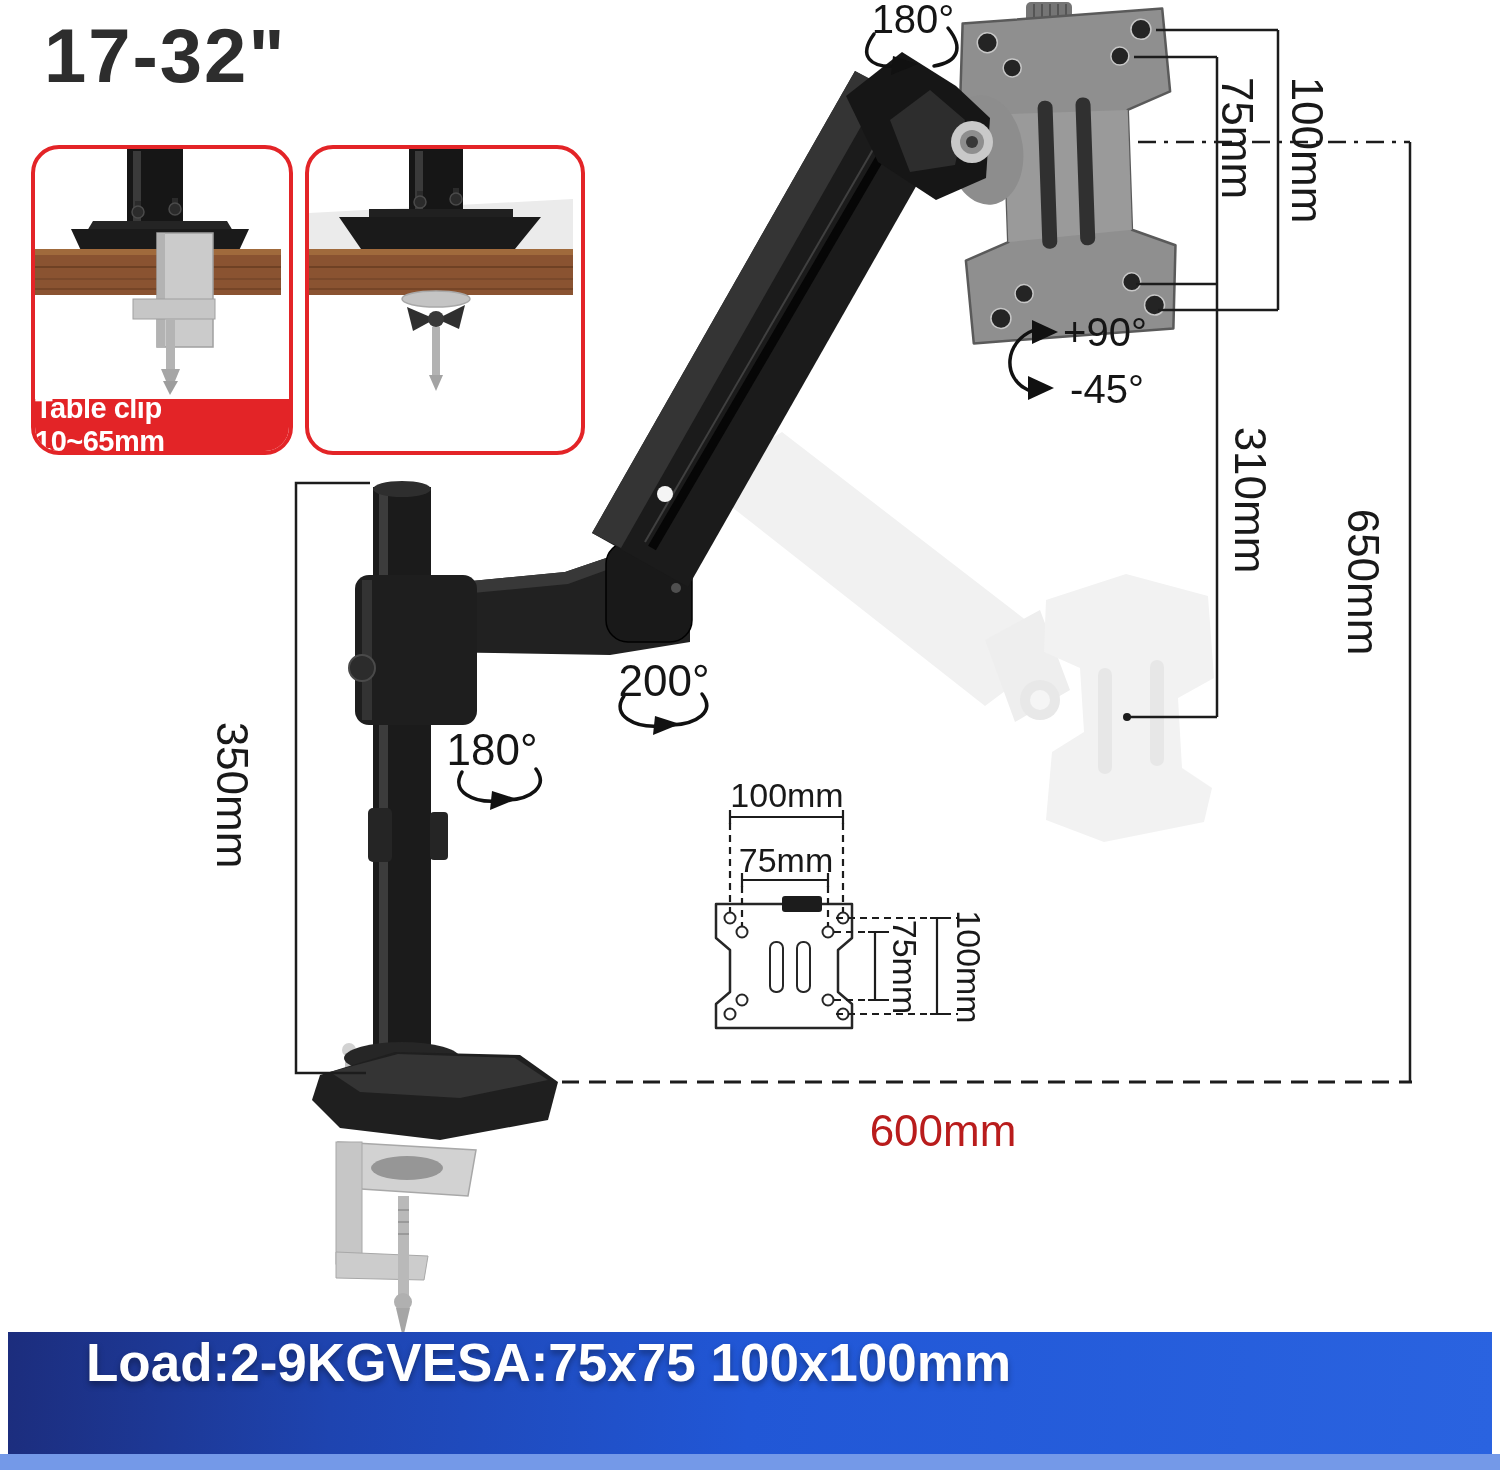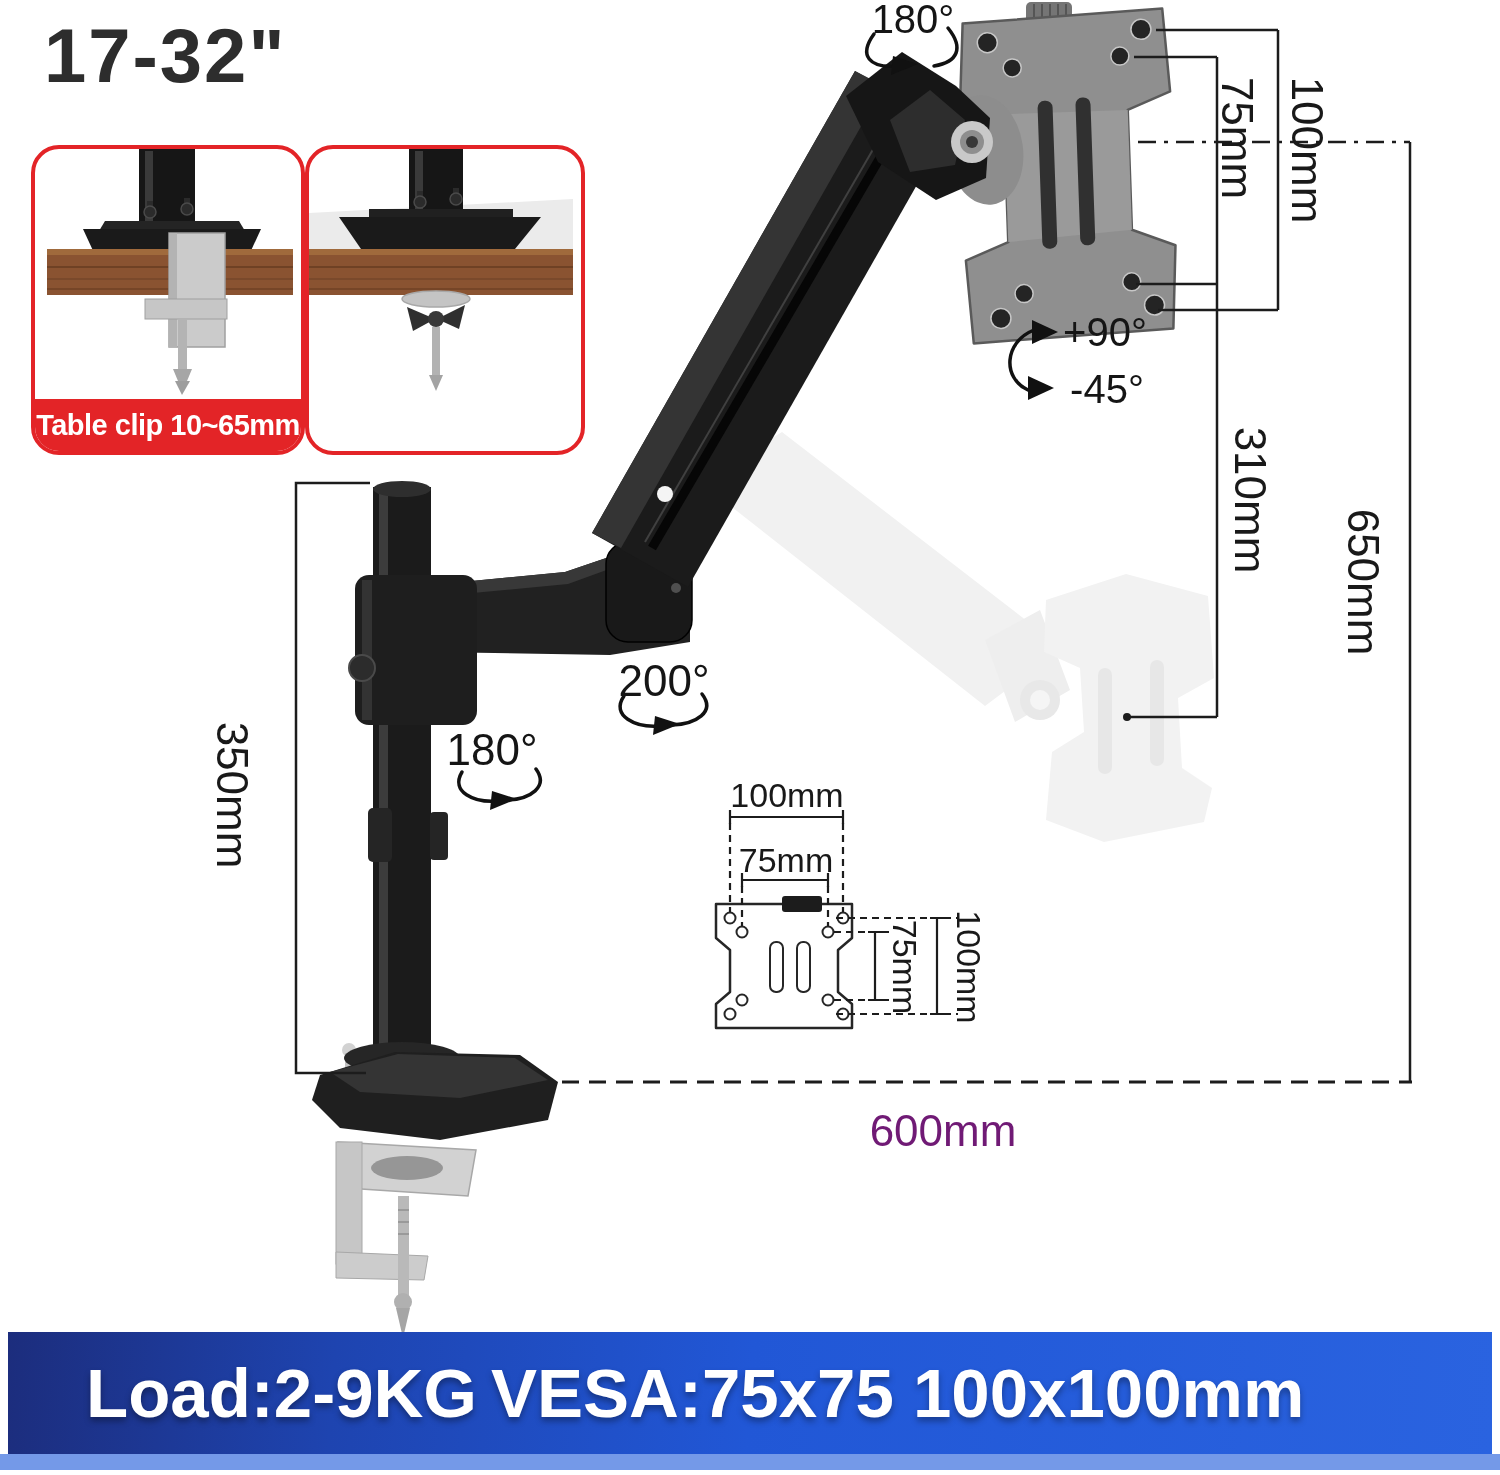--- a/index.html
+++ b/index.html
@@ -1,33 +1,33 @@
 <!DOCTYPE html>
 <html style="--red: #e32427; --blue-dark: #1c2d7d; --blue: #2157d6; --strip: #7499e8; --ink: #1c1c1c;"><head>
 <meta charset="utf-8">
 <style>
   html,body{margin:0;padding:0;background:#fff;}
   .canvas{position:relative;width:1500px;height:1475px;background:#ffffff;overflow:hidden;
           font-family:"Liberation Sans", sans-serif;color:var(--ink,#1c1c1c);}
   .mainsvg{position:absolute;left:0;top:0;}
   .heading{position:absolute;left:44px;top:12px;font-size:76px;font-weight:700;color:#2d2d2d;letter-spacing:2px;white-space:nowrap;}
-  .lbl{position:absolute;line-height:1.08;text-align:center;white-space:nowrap;font-size:44px;color:#701a75;}
+  .lbl{position:absolute;line-height:1.08;text-align:center;white-space:nowrap;font-size:44px;color:#b91c1c;}
   .albl{position:absolute;line-height:1.05;text-align:center;white-space:nowrap;font-size:40px;color:#151515;}
   .rlbl{position:absolute;text-align:center;white-space:nowrap;font-size:44px;color:#191919;transform:rotate(90deg);}
   .slbl{position:absolute;line-height:1;text-align:center;white-space:nowrap;font-size:34px;color:#191919;}
   .srlbl{position:absolute;text-align:center;white-space:nowrap;font-size:34px;color:#191919;transform:rotate(90deg);}
   .panel{position:absolute;background:#fff;border:4px solid var(--red,#e32427);border-radius:28px;overflow:hidden;}
-  #panel1{left:31px;top:145px;width:254px;height:302px;padding-left:12px;}
+  #panel1{left:31px;top:145px;width:254px;height:302px;}
   #panel2{left:305px;top:145px;width:272px;height:302px;}
   .panel-banner{position:absolute;left:0;bottom:0;width:100%;height:52px;background:var(--red,#e32427);
     display:flex;align-items:center;justify-content:center;color:#fff;font-weight:700;font-size:29px;letter-spacing:-0.5px;}
   .footer{position:absolute;left:8px;top:1332px;width:1484px;height:122px;
     background:linear-gradient(94deg,var(--blue-dark,#1c2d7d) 0%,#1e44b0 22%,var(--blue,#2157d6) 50%,#2a63e0 100%);
-    display:flex;align-items:center;color:#fff;font-weight:700;font-size:69px;letter-spacing:0;
-    text-shadow:0 4px 6px rgba(0,0,0,0.35);gap:14px;}
+    display:flex;align-items:flex-start;color:#fff;font-weight:700;font-size:53px;letter-spacing:0;
+    text-shadow:0 4px 6px rgba(0,0,0,0.35);}
   .footer .f1{margin-left:78px;}
   .footer .f2{}
   .footer-strip{position:absolute;left:0;top:1454px;width:1500px;height:16px;background:var(--strip,#7499e8);}
 </style>
 </head>
 <body>
 
 <div class="canvas">
 
   <svg class="mainsvg" width="1500" height="1475" viewBox="0 0 1500 1475">

